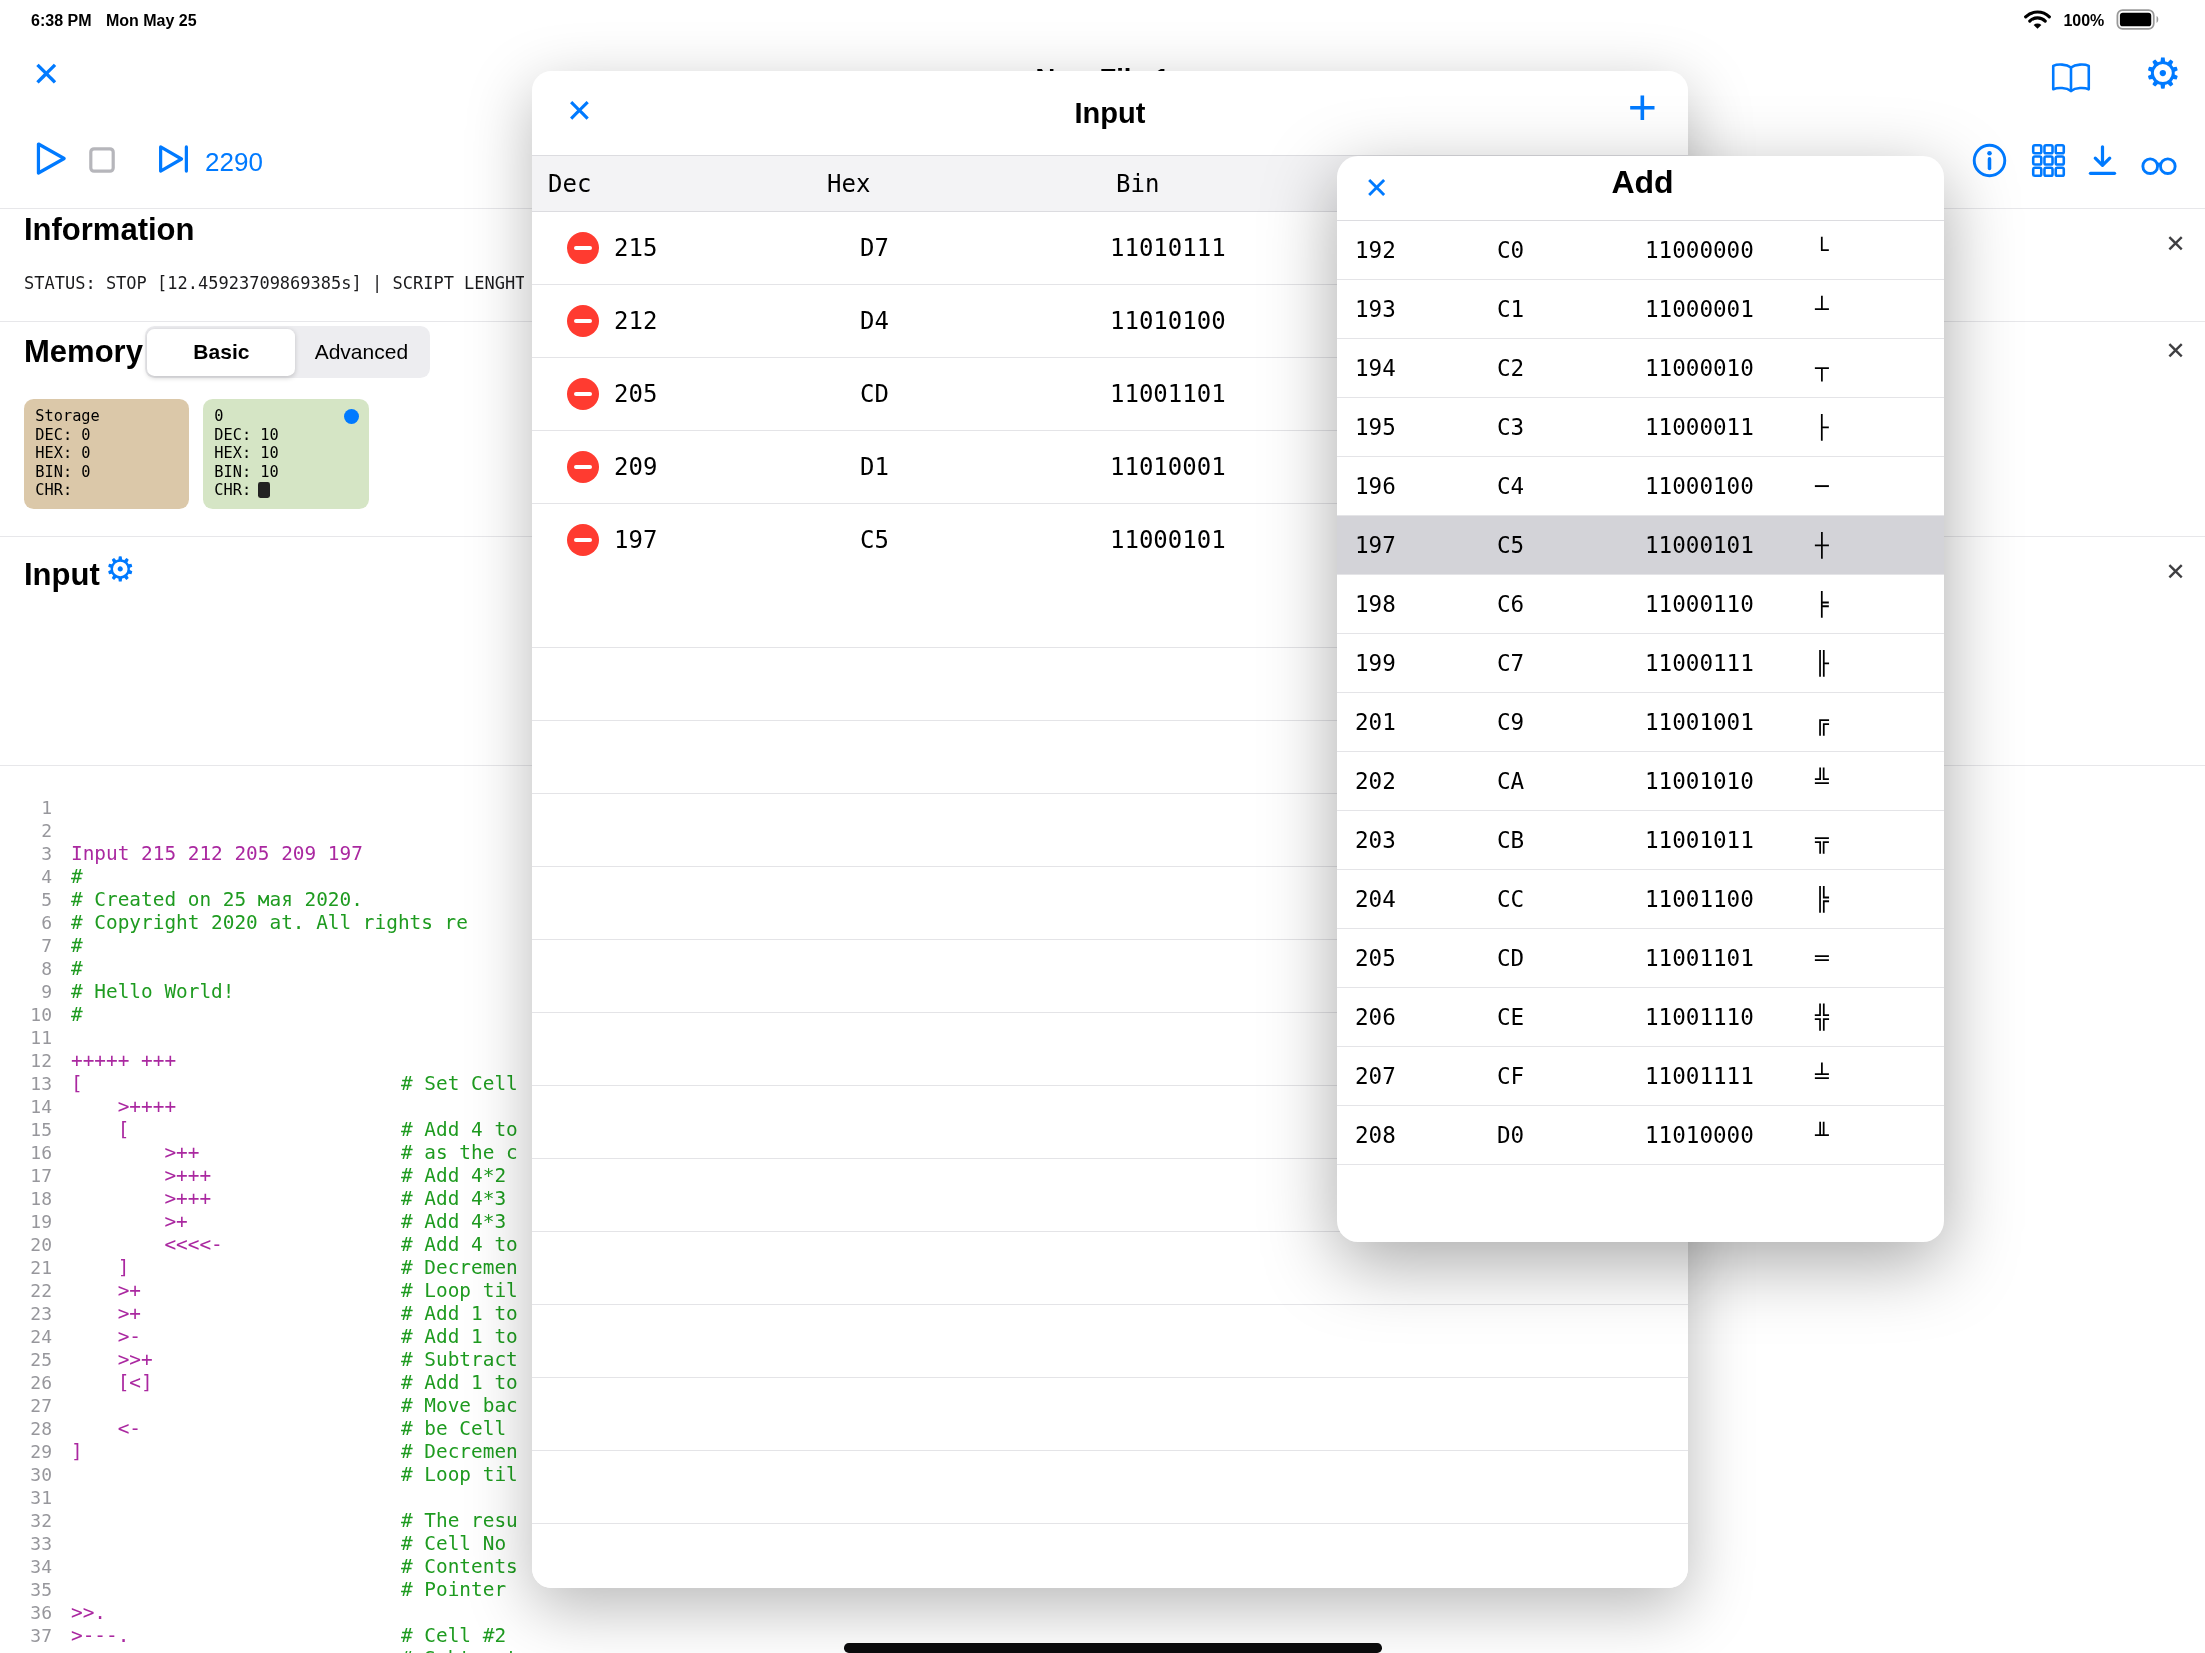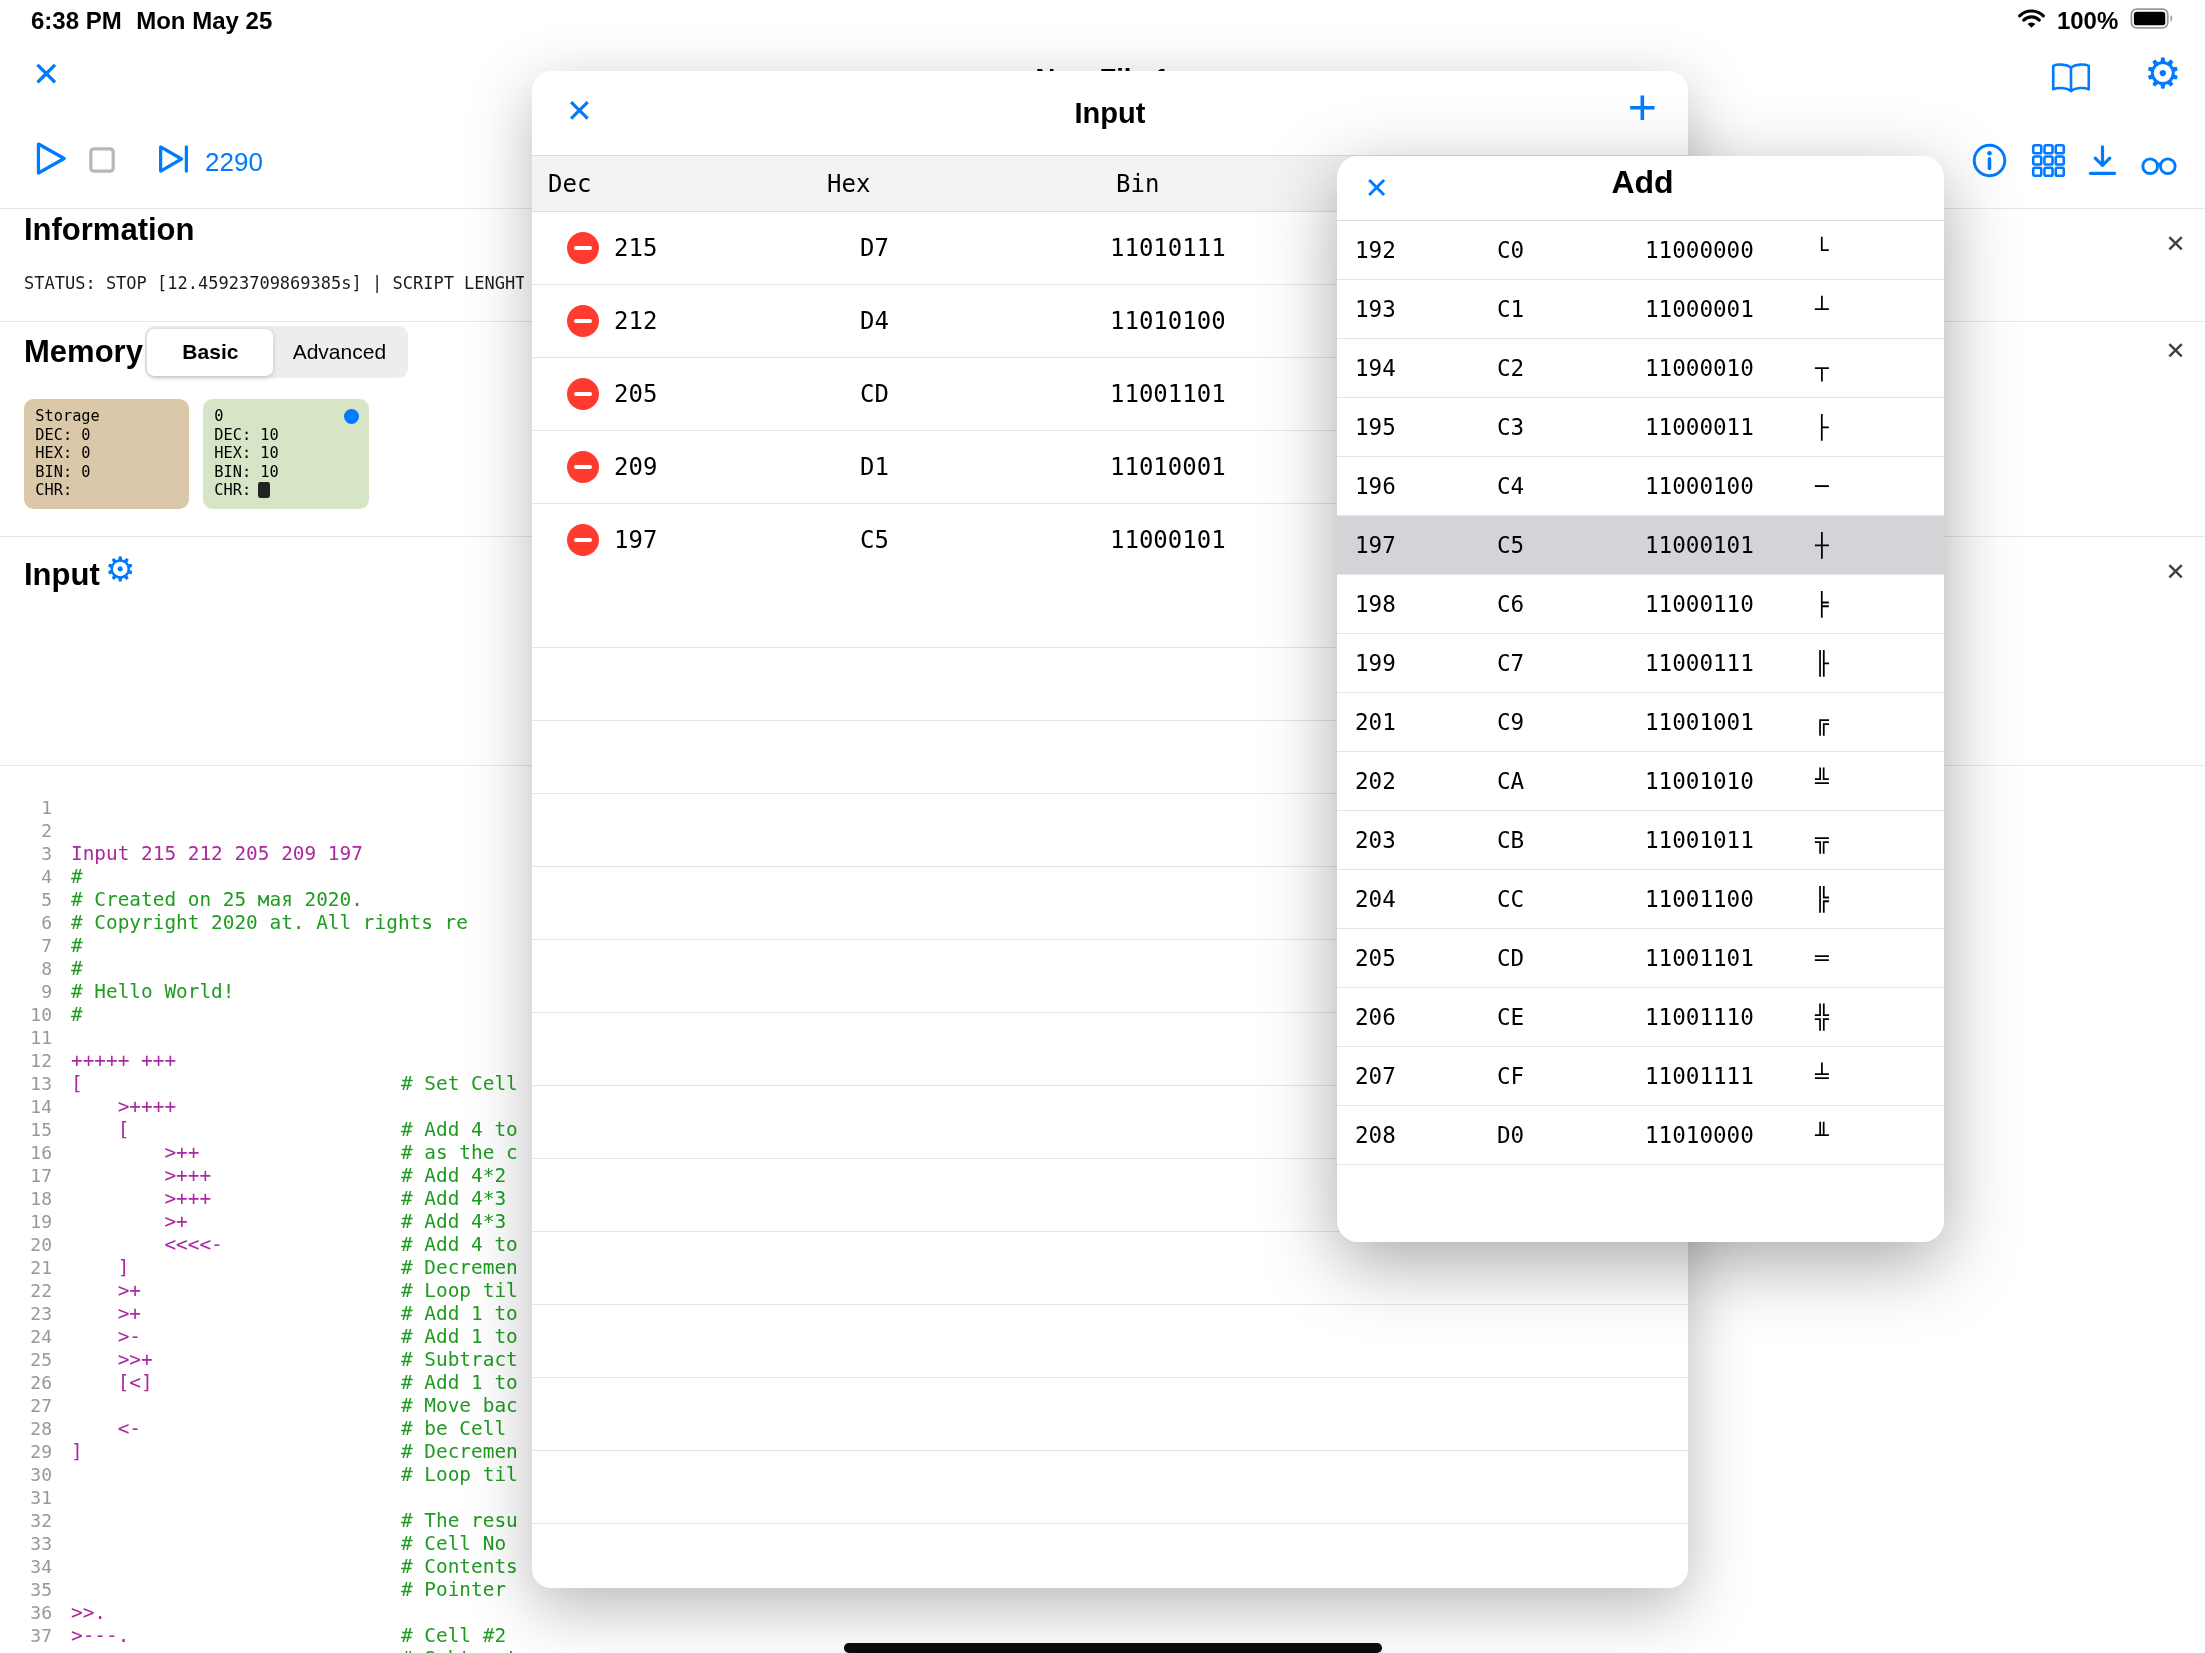--- a/index.html
+++ b/index.html
@@ -6,23 +6,23 @@
   html,body { width:2205px; height:1653px; }
   body {
     position:relative; background:#ffffff; overflow:hidden;
     font-family:"Liberation Sans", sans-serif; color:#000;
     -webkit-font-smoothing:antialiased;
   }
   .mono { font-family:"DejaVu Sans Mono", monospace; }
   .abs { position:absolute; }
 
   
-  .status-bar { position:absolute; top:0; left:0; right:4px; height:42px;
+  .status-bar { position:absolute; top:0; left:0; right:18px; height:42px;
     display:flex; justify-content:space-between; align-items:center;
-    padding:0 27.4px 0 31px; font-size:24px; font-weight:600; z-index:40; }
+    padding:0 27.4px 0 31px; font-size:16px; font-weight:600; z-index:40; }
   .sb-left { display:flex; gap:14.5px; }
   .sb-right { display:flex; gap:11.3px; align-items:center; }
 
   
   .win-close { left:32px; top:57px; font-size:34px; color:#007AFF; line-height:1; cursor:default; }
   .doc-title { left:50%; transform:translateX(-50%); top:63px; font-size:27.4px; font-weight:700; z-index:1; }
   .book-btn { left:2050px; top:61px; }
   .gear-top { left:2144px; top:53px; font-size:42px; color:#007AFF; line-height:1; }
   .play-btn { left:32px; top:139px; }
   .stop-btn { left:86px; top:144px; }
@@ -37,21 +37,21 @@
 
   
   .sec-title { font-size:31px; font-weight:700; }
   .sec-close { right:19.4px; font-size:24px; color:#3f3f42; line-height:1; }
   .status-line { left:24px; top:273px; font-size:17px; color:#1b1b1d; white-space:nowrap; width:500px; overflow:hidden; }
 
   .segmented { left:145px; top:326px; height:52px; display:flex; align-items:center;
     background:#ededf0; border-radius:9.7px; padding:2.4px; }
   .segment { height:47px; border-radius:7.3px; display:flex; align-items:center; justify-content:center;
     font-size:21px; }
-  .segment.sel { background:#fff; font-weight:600; box-shadow:0 1.6px 4.8px rgba(0,0,0,0.18); width:126px; }
+  .segment.sel { background:#fff; font-weight:600; box-shadow:0 1.6px 4.8px rgba(0,0,0,0.18); width:148px; }
   .segment.unsel { width:132px; }
 
   .mem-card { top:399px; height:110px; border-radius:9.7px; padding:8px 11.3px;
     font-family:"DejaVu Sans Mono", monospace; font-size:15.3px; line-height:18.6px; color:#000000; }
   .card-storage { left:24px; width:165px; background:#dbc8a9; }
   .card-cell { left:203px; width:166px; background:#d5e5c5; }
   .cell-dot { position:absolute; right:9.7px; top:9.7px; width:15.3px; height:15.3px; border-radius:50%; background:#007AFF; }
   .chr-block { display:inline-block; width:12px; height:15.3px; background:#222; border-radius:2.4px; vertical-align:-2.4px; margin-left:6.5px; }
 
   .input-gear { left:105px; top:552px; font-size:34px; color:#007AFF; line-height:1; }

